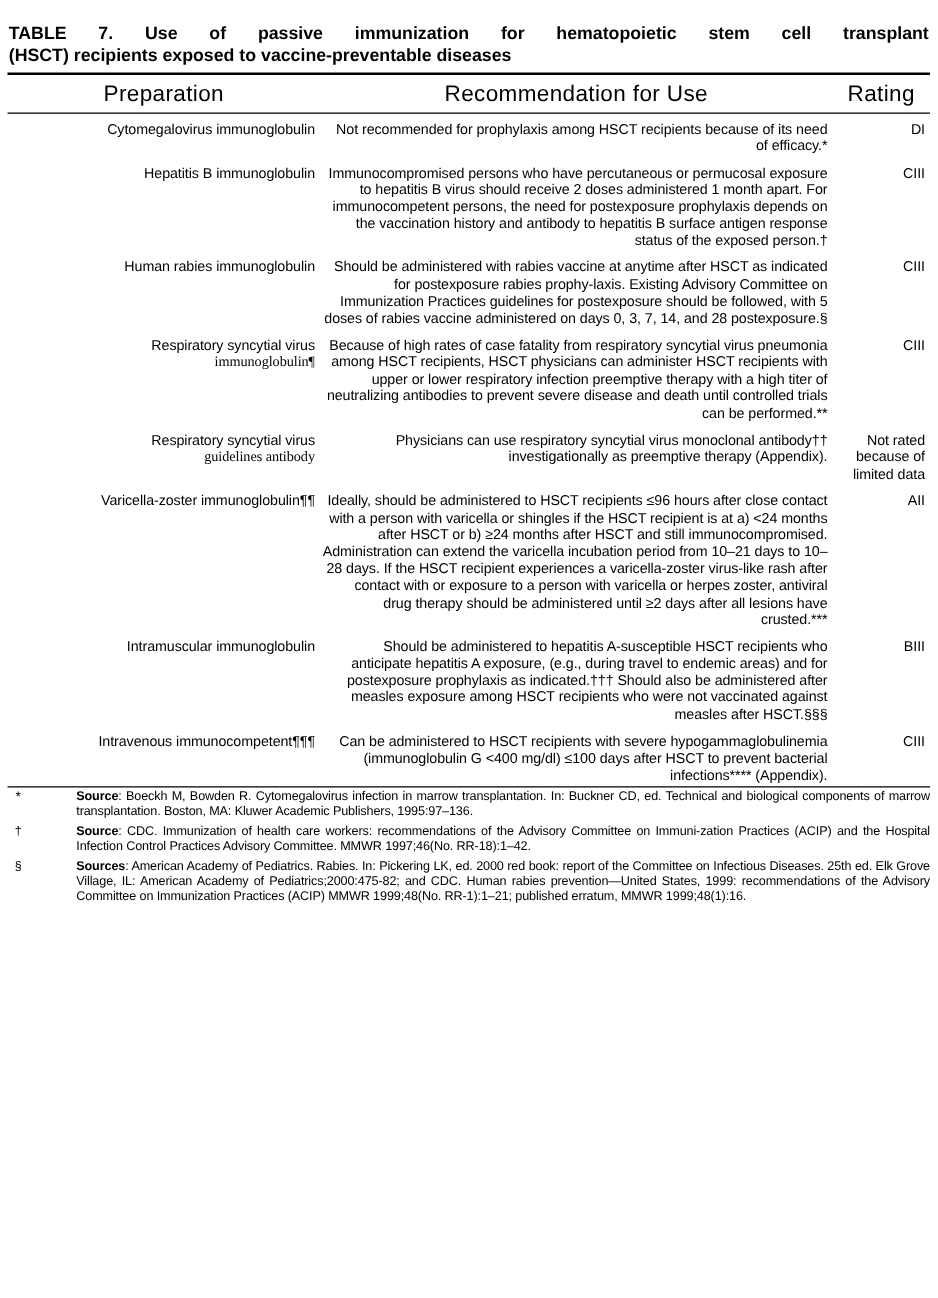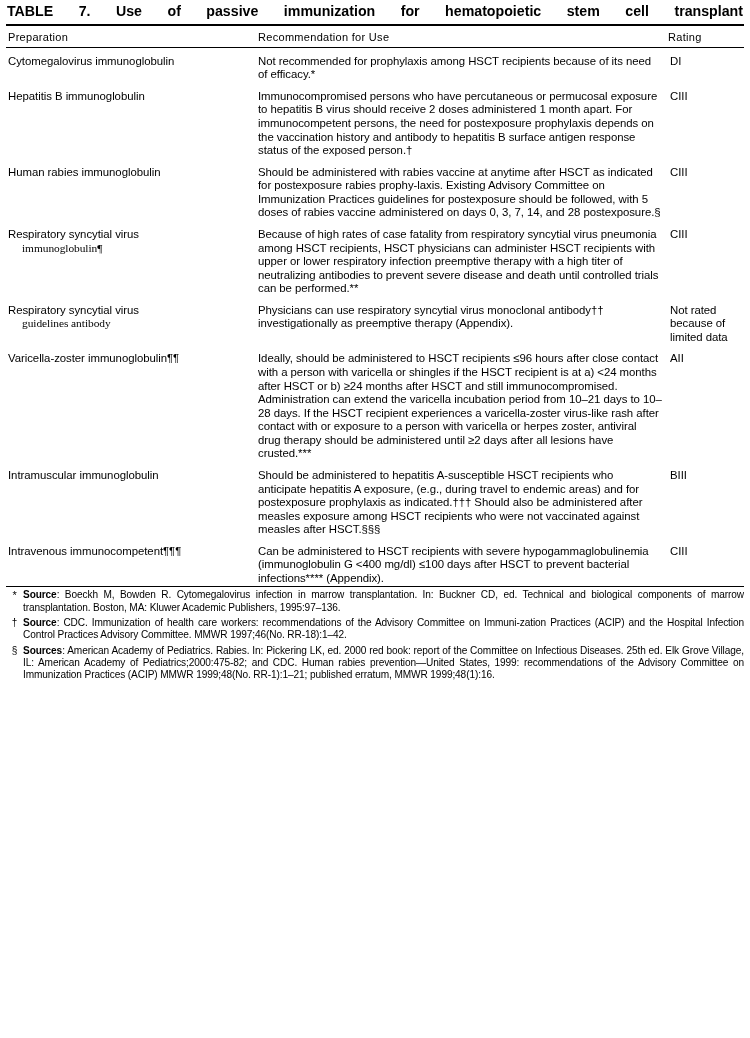--- a/index.html
+++ b/index.html
@@ -20,21 +20,21 @@
     height: 1038px;
     box-sizing: border-box;
     padding: 0 6px;
   }
   
   .table-title {
     font-size: 14.2px;
     font-weight: bold;
     line-height: 1.25;
     letter-spacing: 0px;
-    padding: 3px 1px 2px 1px;
+    padding: 19px 1px 2px 1px;
     text-align: justify;
   }
   .table-title .t-line {
     display: block;
   }
   .title-line1 {
     text-align: justify;
     text-align-last: justify;
   }
   .rule-thick {
@@ -48,32 +48,34 @@
   
   table.tbl {
     width: 100%;
     border-collapse: collapse;
     table-layout: fixed;
   }
   table.tbl col.c1 { width: 250px; }
   table.tbl col.c2 { width: 410px; }
   table.tbl col.c3 { width: 78px; }
   .hdr td {
-    font-size: 11px;
+    font-size: 18px;
     font-weight: normal;
     padding: 5px 2px 4px 2px;
     vertical-align: bottom;
     letter-spacing: 0.3px;
+    text-align: center;
   }
   .body-row td {
     font-size: 11.4px;
     line-height: 1.19;
     vertical-align: top;
     padding: 7px 4px 1px 2px;
     letter-spacing: -0.05px;
+    text-align: right;
   }
   .body-row td.col-prep {
     padding-left: 2px;
   }
   .body-row td.col-rating {
     padding-left: 4px;
   }
   .indent-1 {
     display: block;
     padding-left: 14px;
@@ -94,30 +96,32 @@
     width: 17px;
     flex: 0 0 17px;
     text-align: center;
     font-size: 10px;
     padding-top: 0px;
   }
   .fn-mark.star { font-size: 11px; }
   .fn-text {
     flex: 1 1 auto;
     text-align: justify;
+    margin-left: 38px;
   }
   .fn-text b { font-weight: bold; }
 </style>
 </head>
 <body>
 
 <div class="page">
 
   <div class="table-title">
     <span class="t-line title-line1">TABLE 7. Use of passive immunization for hematopoietic stem cell transplant</span>
+    <span class="t-line">(HSCT) recipients exposed to  vaccine-preventable diseases</span>
   </div>
 
   <div class="rule-thick"></div>
 
   <table class="tbl">
     <colgroup>
       <col class="c1">
         <col class="c2">
         <col class="c3">
     </colgroup>

